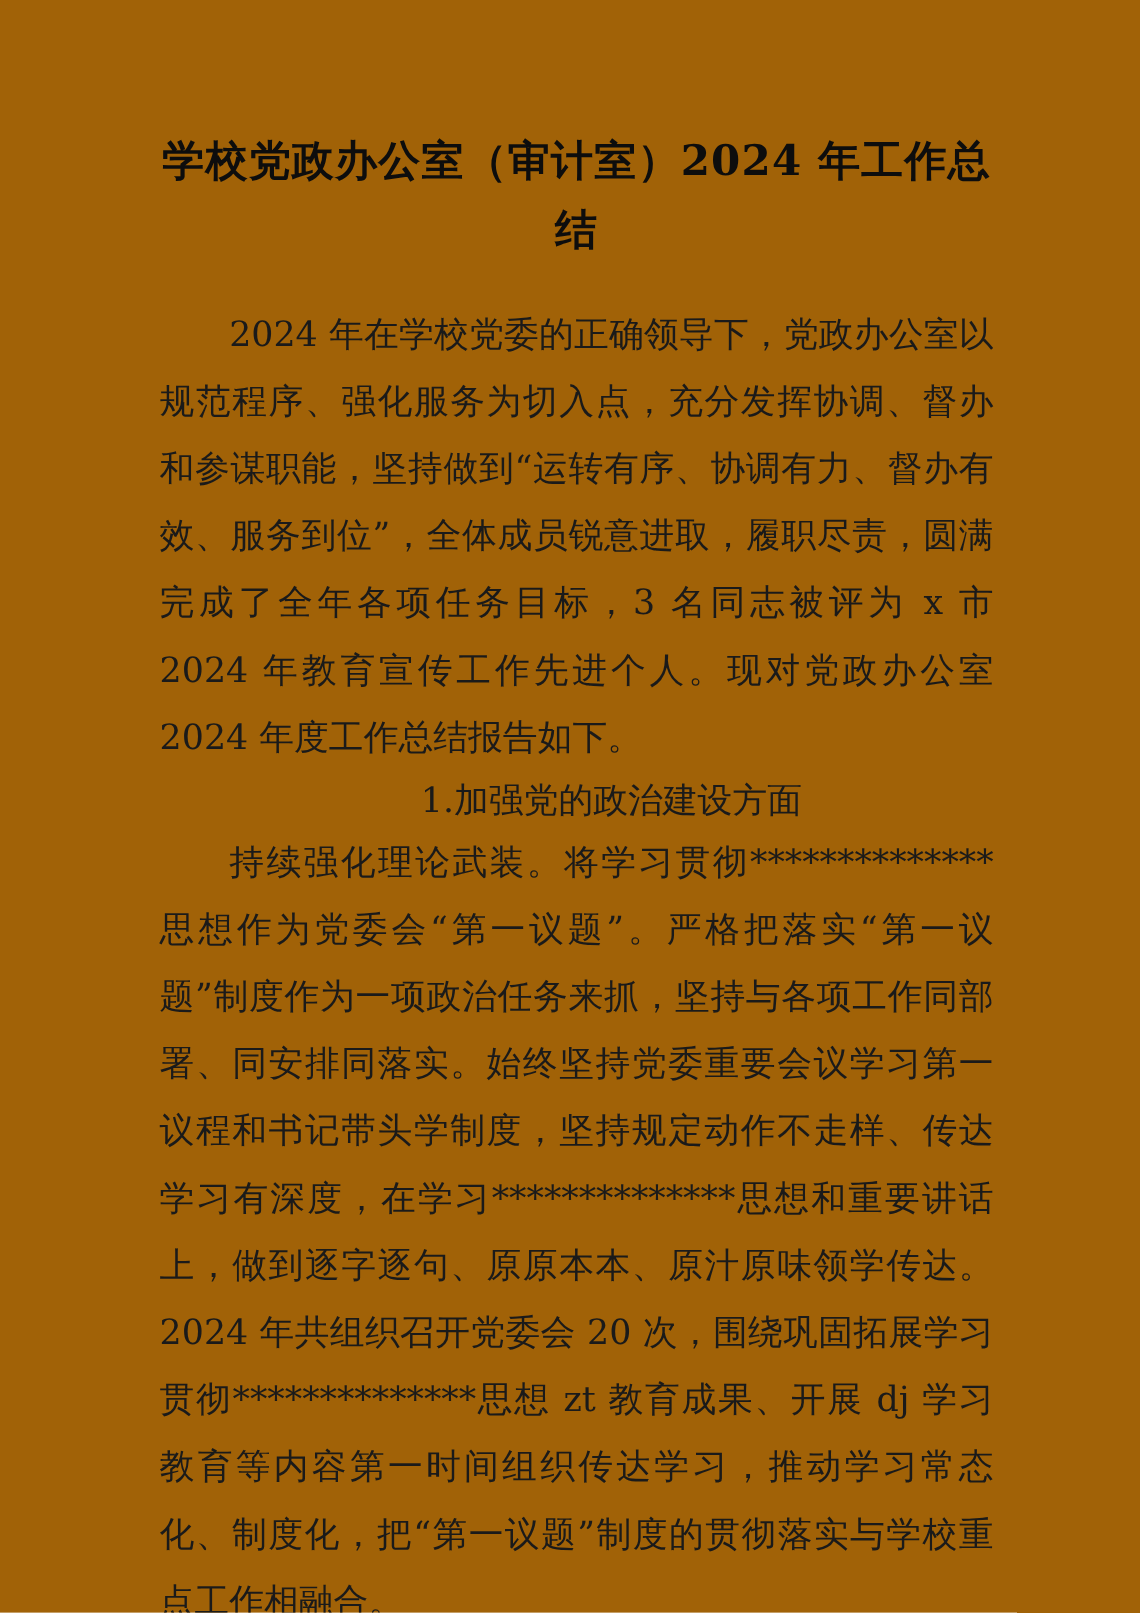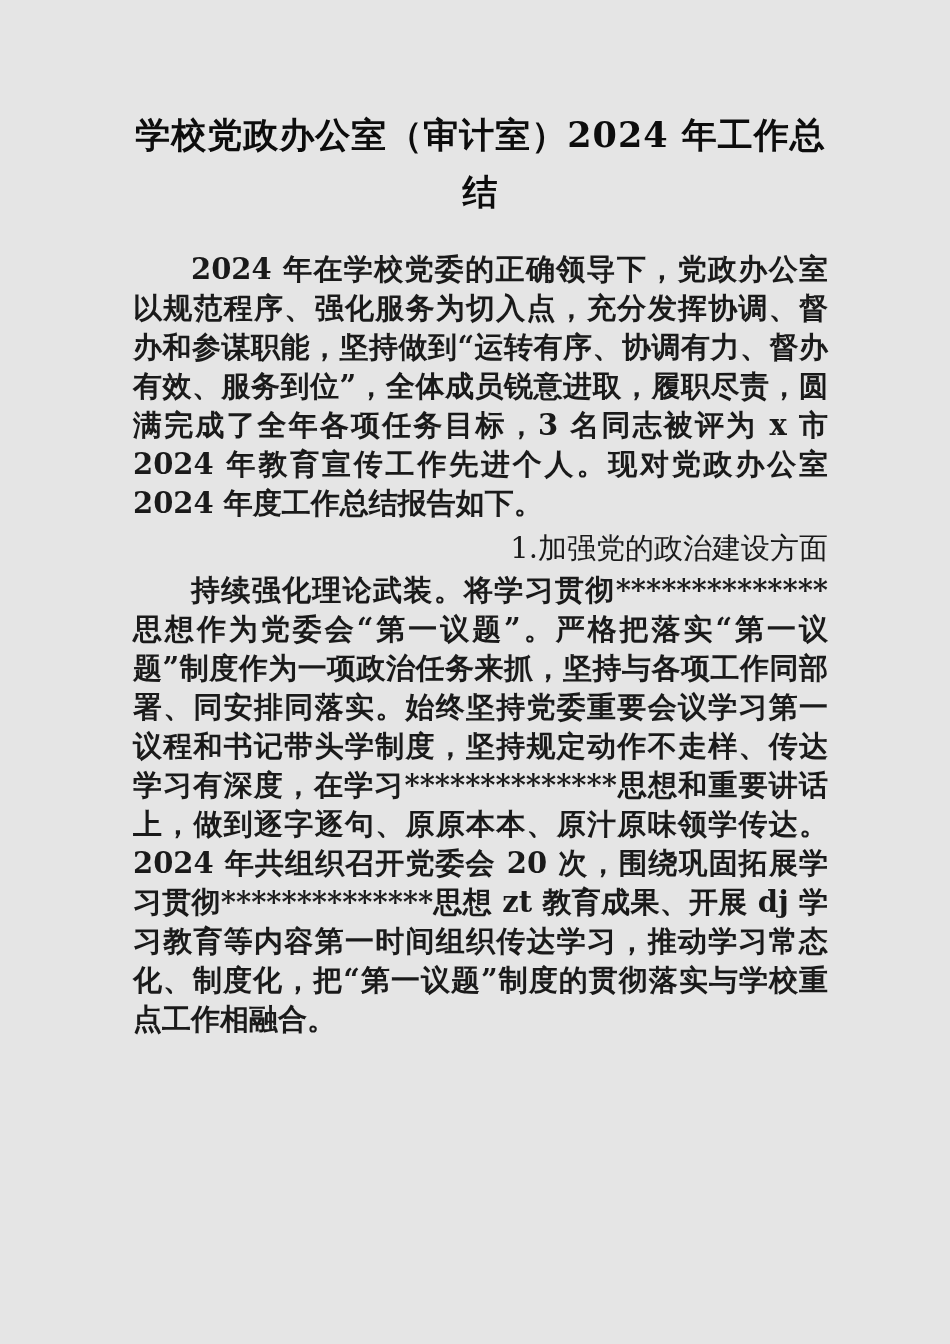--- a/index.html
+++ b/index.html
@@ -5,60 +5,60 @@
   html, body {
     margin: 0;
     padding: 0;
     background: #ffffff;
   }
   .page {
     position: relative;
     box-sizing: border-box;
     width: 950px;
     height: 1344px;
-    background: #e5e5e5;
+    background: #a16207;
     padding: 106px 122px 0 133px;
     color: #161616;
     font-family: "DejaVu Serif", serif;
     overflow: hidden;
   }
   .doc-title {
     font-size: 35px;
     font-weight: bold;
     line-height: 57px;
     text-align: center;
     letter-spacing: 1px;
     margin: 0 0 30px 0;
     color: #0d0d0d;
     font-family: "DejaVu Serif", serif;
   }
   .para {
     font-size: 29px;
-    line-height: 39px;
+    line-height: 56px;
     margin: 0;
     text-indent: 2em;
     text-align: justify;
-    font-weight: 700;
+    font-weight: 400;
     color: #1a1a1a;
   }
   .heading-major {
     font-size: 29px;
     line-height: 45px;
     margin: 2px 0 0 0;
     text-indent: 2em;
     font-weight: bold;
     color: #0d0d0d;
     font-family: "DejaVu Sans", "Liberation Sans", sans-serif;
   }
   .heading-sub {
     font-size: 29px;
     line-height: 45px;
     margin: 3px 0 0 0;
     text-indent: 2em;
-    text-align: right;
+    text-align: center;
     color: #1a1a1a;
   }
 </style>
 </head>
 <body>
 
 <div class="page">
   <h1 class="doc-title">学校党政办公室（审计室）2024 年工作总结</h1>
 
   <p class="para">2024 年在学校党委的正确领导下，党政办公室以规范程序、强化服务为切入点，充分发挥协调、督办和参谋职能，坚持做到“运转有序、协调有力、督办有效、服务到位”，全体成员锐意进取，履职尽责，圆满完成了全年各项任务目标，3 名同志被评为 x 市 2024 年教育宣传工作先进个人。现对党政办公室 2024 年度工作总结报告如下。</p>

